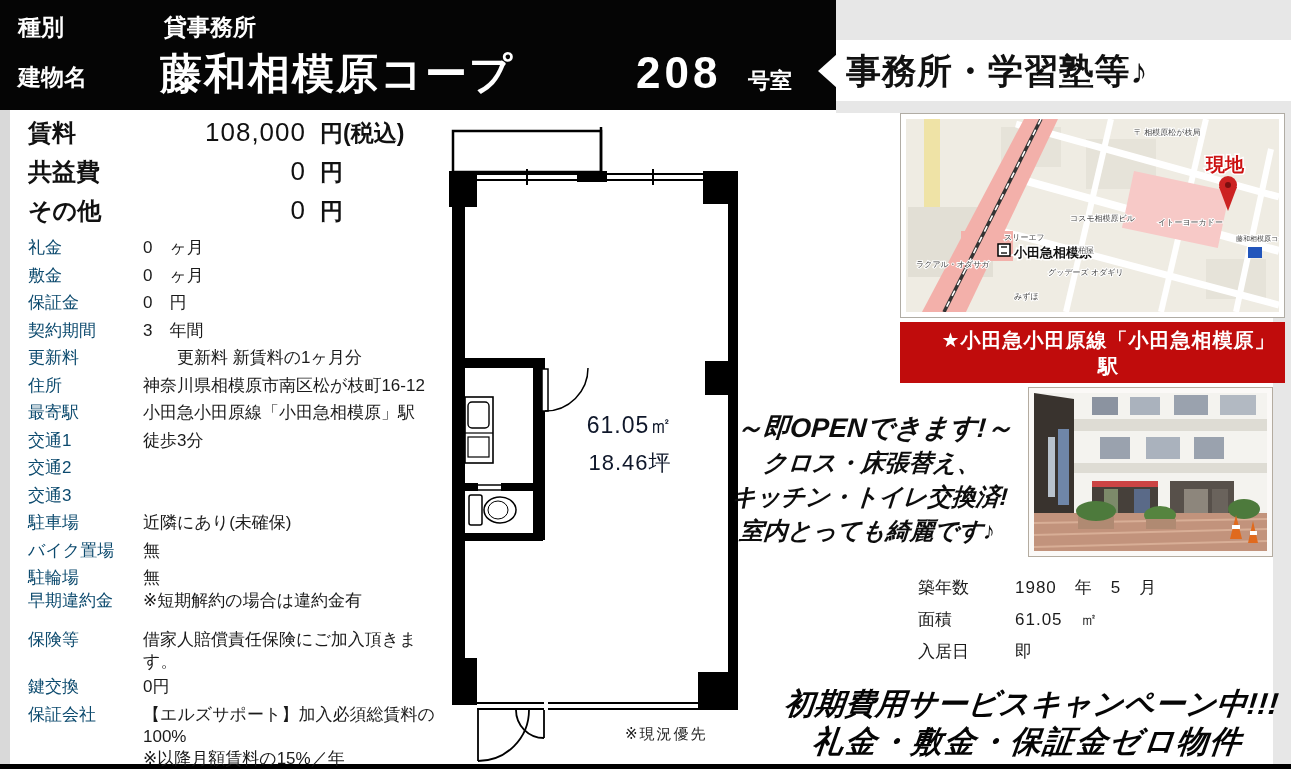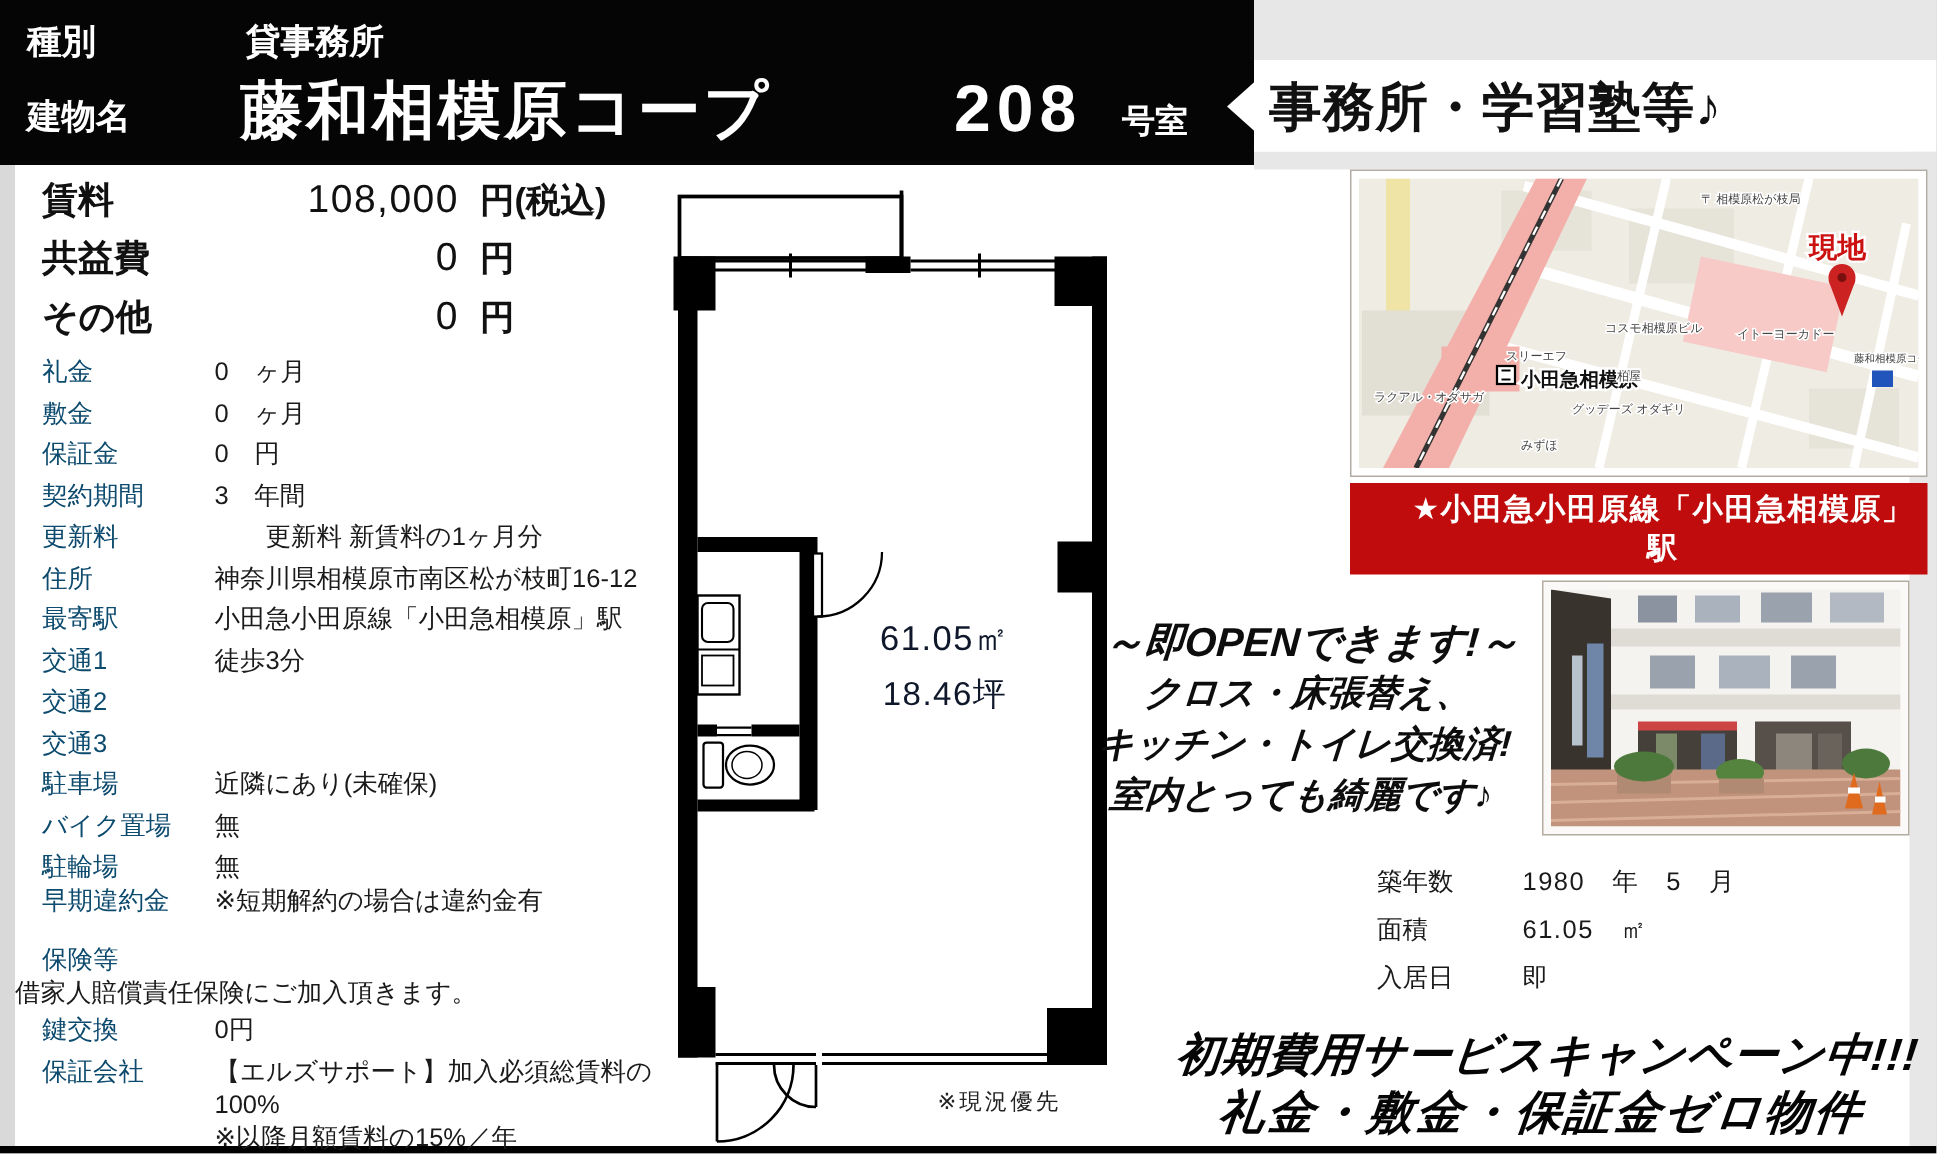--- a/index.html
+++ b/index.html
@@ -31,21 +31,21 @@
   .details { position:absolute; left:10px; top:112px; width:437px; padding-top:5px; }
   .prow { display:flex; align-items:baseline; height:39px; }
   .plabel { width:148px; padding-left:18px; font-size:24px; font-weight:700; color:#111; }
   .pvalue { width:148px; text-align:right; font-size:26px; color:#111; letter-spacing:1px; }
   .punit  { margin-left:14px; font-size:23px; font-weight:600; color:#111; }
   .row { display:flex; align-items:flex-start; min-height:27.5px; line-height:22px; padding-top:3px; }
   .rlabel { width:133px; padding-left:18px; font-size:17px; color:#0c4a6e; flex-shrink:0; }
   .rvalue { font-size:17px; color:#1a1a1a; }
   .rvalue .v2 { display:block; }
   .row.tight { margin-top:-5px; }
-  .row.gap   { margin-top:12px;flex-direction:column; }
+  .row.gap   { margin-top:12px; }
 
   
   .floorplan { position:absolute; left:445px; top:113px; width:300px; height:652px; }
   .fp-area { position:absolute; left:115px; top:297px; width:140px; text-align:center;
              font-size:23px; color:#0f172a; letter-spacing:1px; }
   .fp-area .tsubo { display:block; font-size:22px; margin-top:7px; }
   .fp-note { position:absolute; left:180px; top:612px; font-size:15px; color:#222; letter-spacing:2px; }
 
   
   .map-panel { position:absolute; left:900px; top:113px; width:385px; height:205px;

